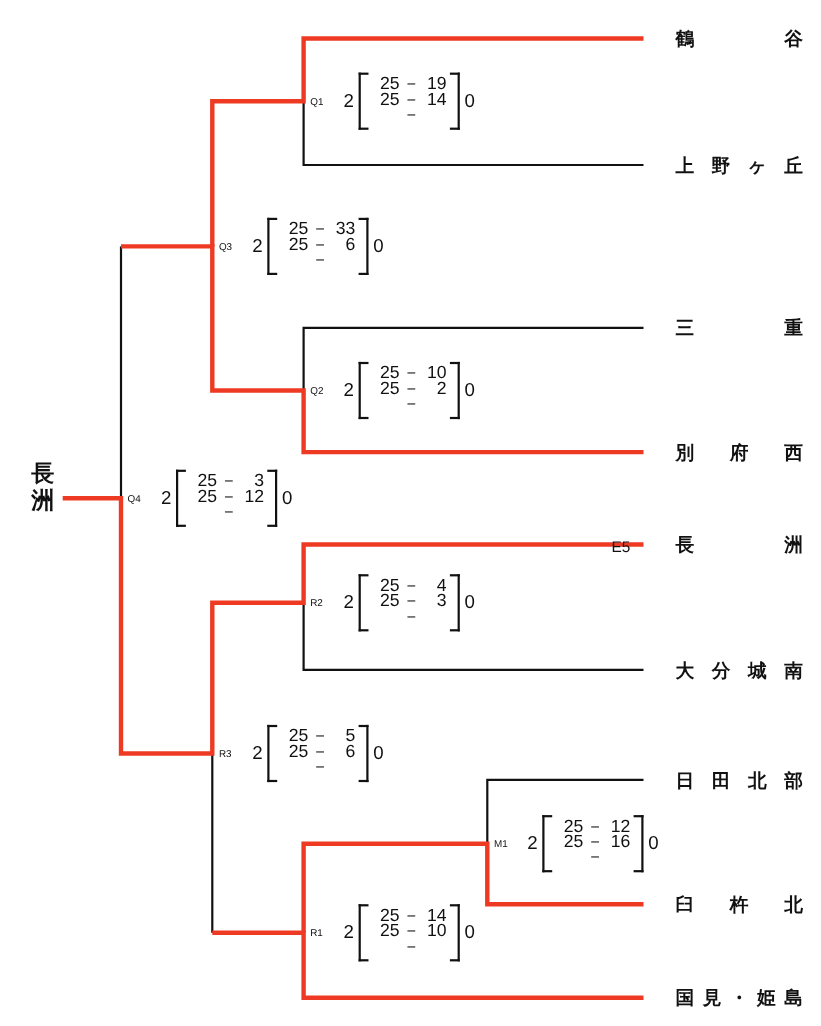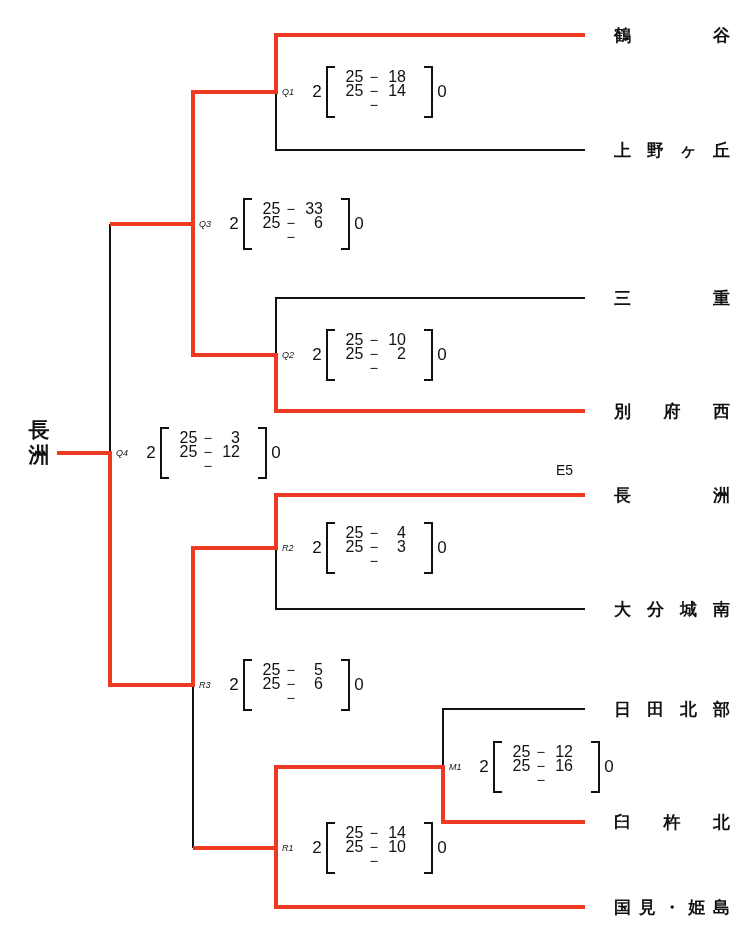--- a/index.html
+++ b/index.html
@@ -7,34 +7,34 @@
          font-family: "DejaVu Sans", "Liberation Sans", sans-serif; color: #111; }
   #bracket { position: absolute; left: 0; top: 0; }
   .team { position: absolute; left: 614px; width: 116px; height: 24px;
           display: flex; justify-content: space-between; align-items: center;
           font-size: 17px; font-weight: bold; }
   .team span { display: inline-block; }
   .champion { position: absolute; left: 24px; top: 418px; width: 30px;
               font-size: 21px; font-weight: bold; line-height: 25px; text-align: center; }
   .champion span { display: block; }
   .match { position: absolute; height: 54px; display: flex; align-items: center; }
-  .match .code { font-size: 9px; font-family: "Liberation Sans", sans-serif; width: 28px; padding-left: 6px; font-style: italic; }
+  .match .code { font-size: 9px; font-family: "Liberation Sans", sans-serif; width: 28px; padding-left: 6px; }
   .match .sets { font-size: 17px; font-family: "Liberation Sans", sans-serif; width: 14px; text-align: center; }
-  .match .brk { position: relative; width: 107px; height: 52px; margin: 0 2px; text-decoration: underline; }
+  .match .brk { position: relative; width: 92px; height: 52px; margin: 0 2px; text-decoration: underline; }
   .match .brk::before, .match .brk::after { content: ""; position: absolute; top: 0; bottom: 0; width: 7px;
        border-top: 2.5px solid #111; border-bottom: 2.5px solid #111; }
   .match .brk::before { left: 0; border-left: 2.5px solid #111; }
   .match .brk::after  { right: 0; border-right: 2.5px solid #111; }
   .match .row { position: absolute; left: 14px; width: 66px; height: 15px; display: flex;
                 font-size: 16px; font-family: "Liberation Sans", sans-serif; line-height: 15px; }
   .match .row .a { width: 24px; text-align: right; }
   .match .row .d { width: 22px; text-align: center; }
   .match .row .b { width: 22px; text-align: right; }
   .match .r0 { top: 3px; } .match .r1 { top: 17px; } .match .r2 { top: 31px; }
-  .label-e5 { position: absolute; left: 556px; top: 462px; font-size: 14px;
+  .label-e5 { position: absolute; left: 556px; top: 489px; font-size: 14px;
               font-family: "Liberation Sans", sans-serif; }
 </style>
 </head>
 <body>
 
 <svg id="bracket" width="746" height="933">
     <polyline points="585,150 276,150 276,92" fill="none" stroke="#111111" stroke-width="2" stroke-linejoin="miter"></polyline>
     <polyline points="585,298 276,298 276,355" fill="none" stroke="#111111" stroke-width="2" stroke-linejoin="miter"></polyline>
     <polyline points="193,224 193,92" fill="none" stroke="#111111" stroke-width="2" stroke-linejoin="miter"></polyline>
     <polyline points="585,609 276,609 276,548" fill="none" stroke="#111111" stroke-width="2" stroke-linejoin="miter"></polyline>
@@ -105,21 +105,21 @@
     </div>
   </div>
 <div id="matches">
     <div class="match" style="left: 276px; top: 65px;">
       <span class="code">Q1</span>
       <span class="sets">2</span>
       <div class="brk">
         <div class="row r0">
           <span class="a">25</span>
           <span class="d">－</span>
-          <span class="b">18</span>
+          <span class="b">19</span>
         </div>
         <div class="row r1">
           <span class="a">25</span>
           <span class="d">－</span>
           <span class="b">14</span>
         </div>
         <div class="row r2">
           <span class="a"></span>
           <span class="d">－</span>
           <span class="b"></span>

